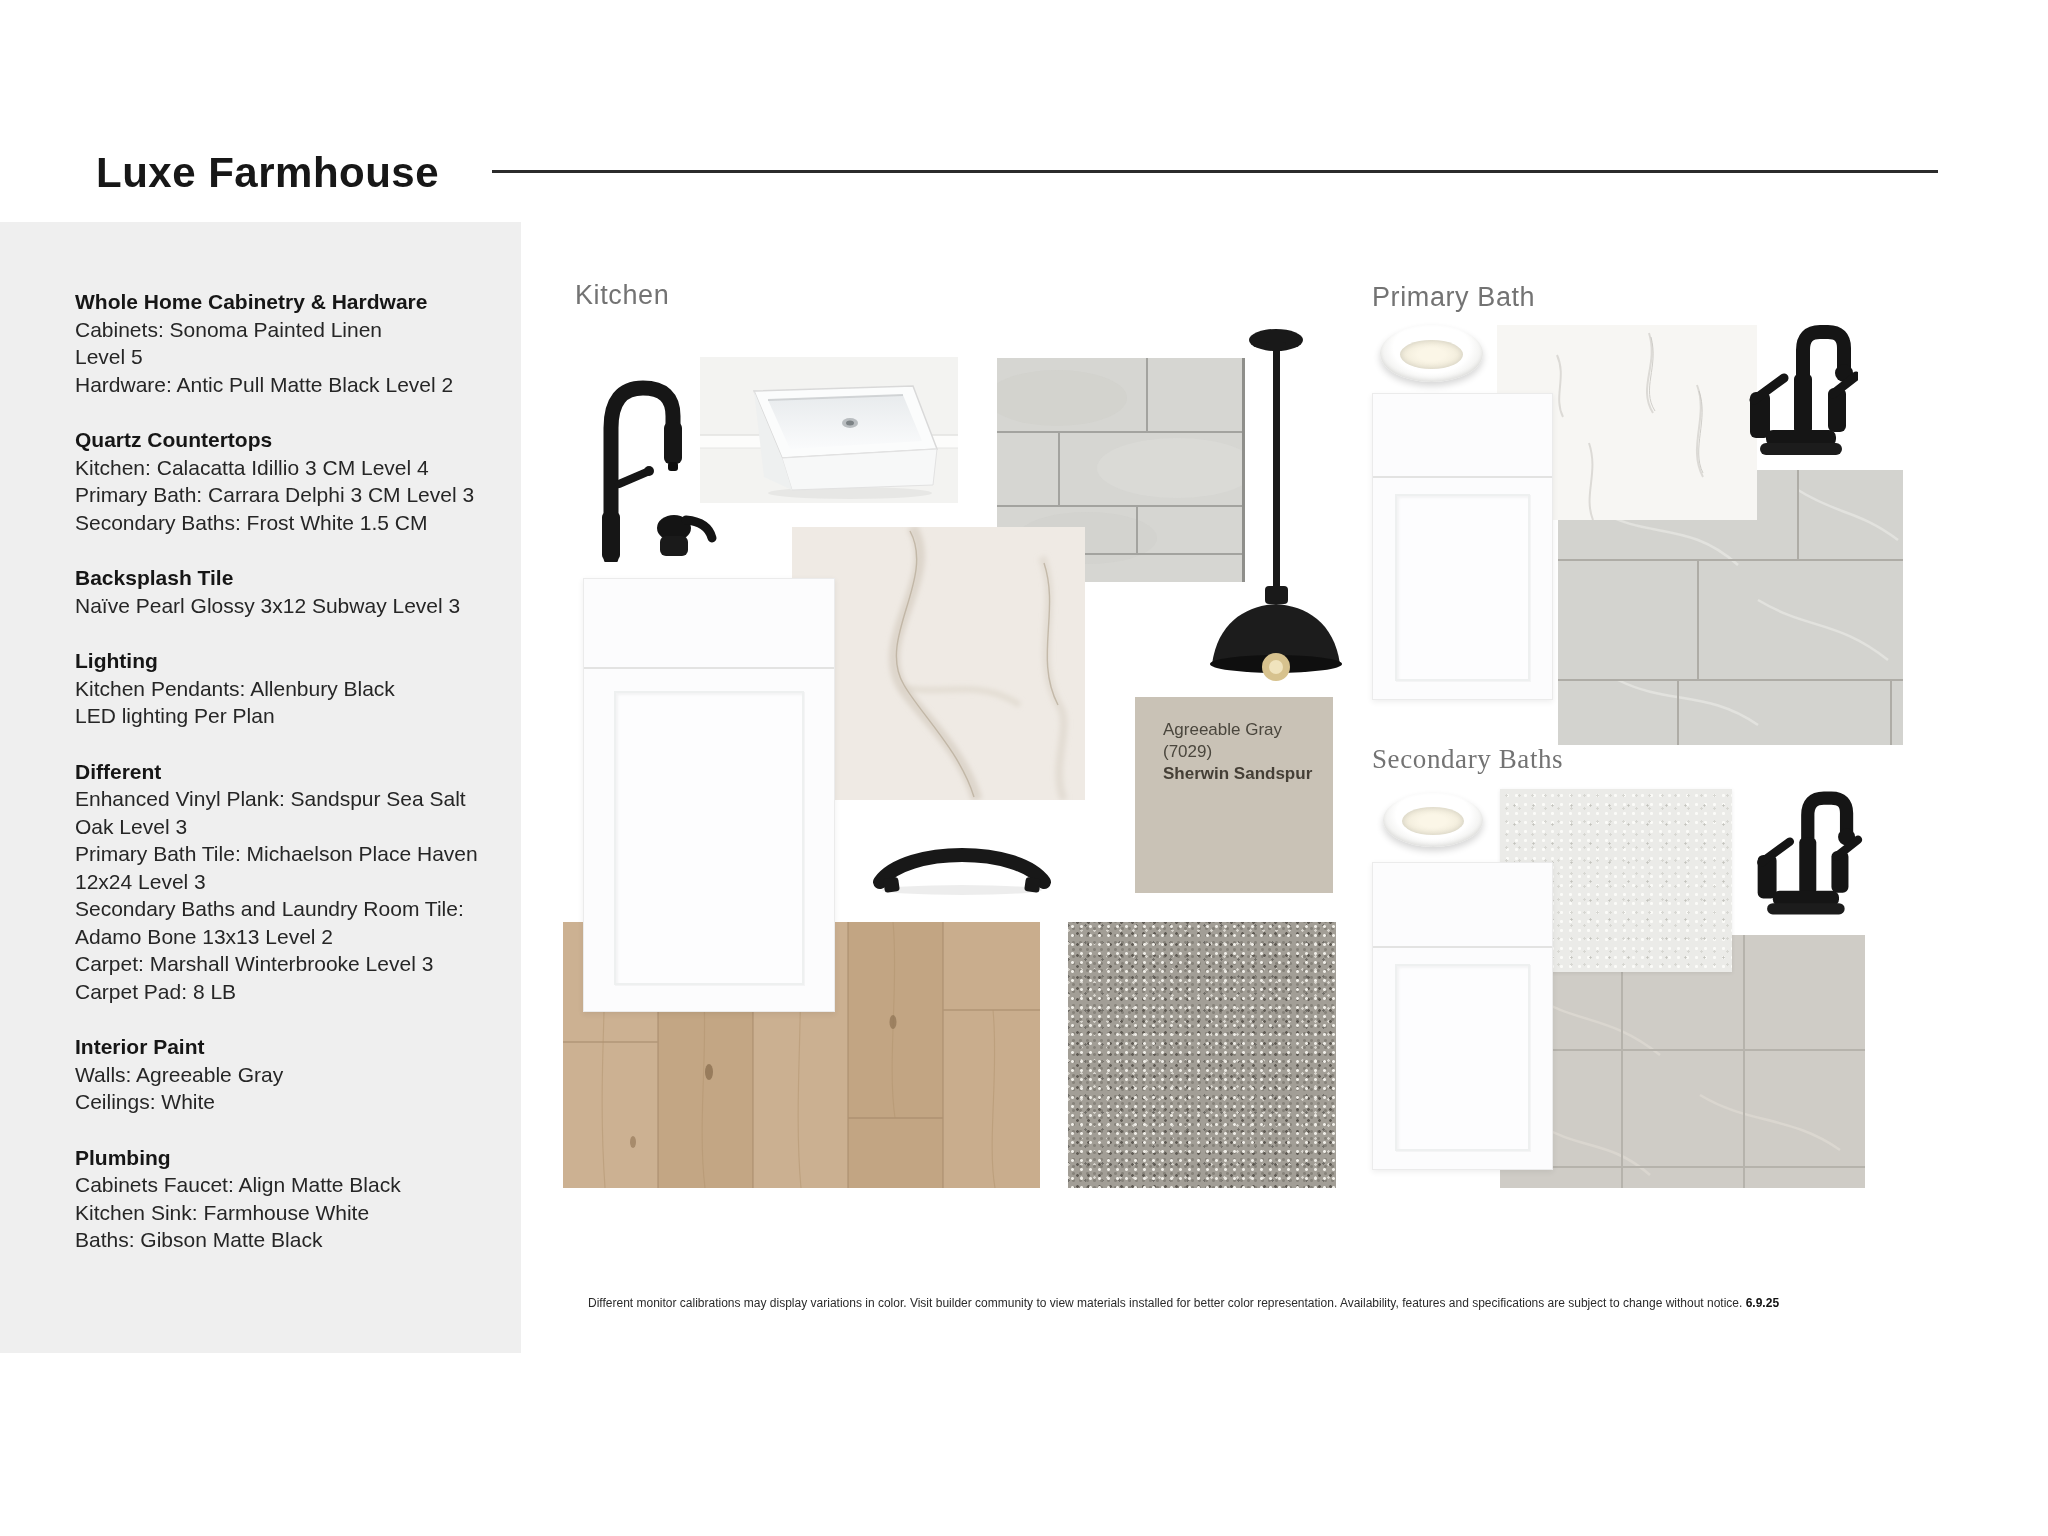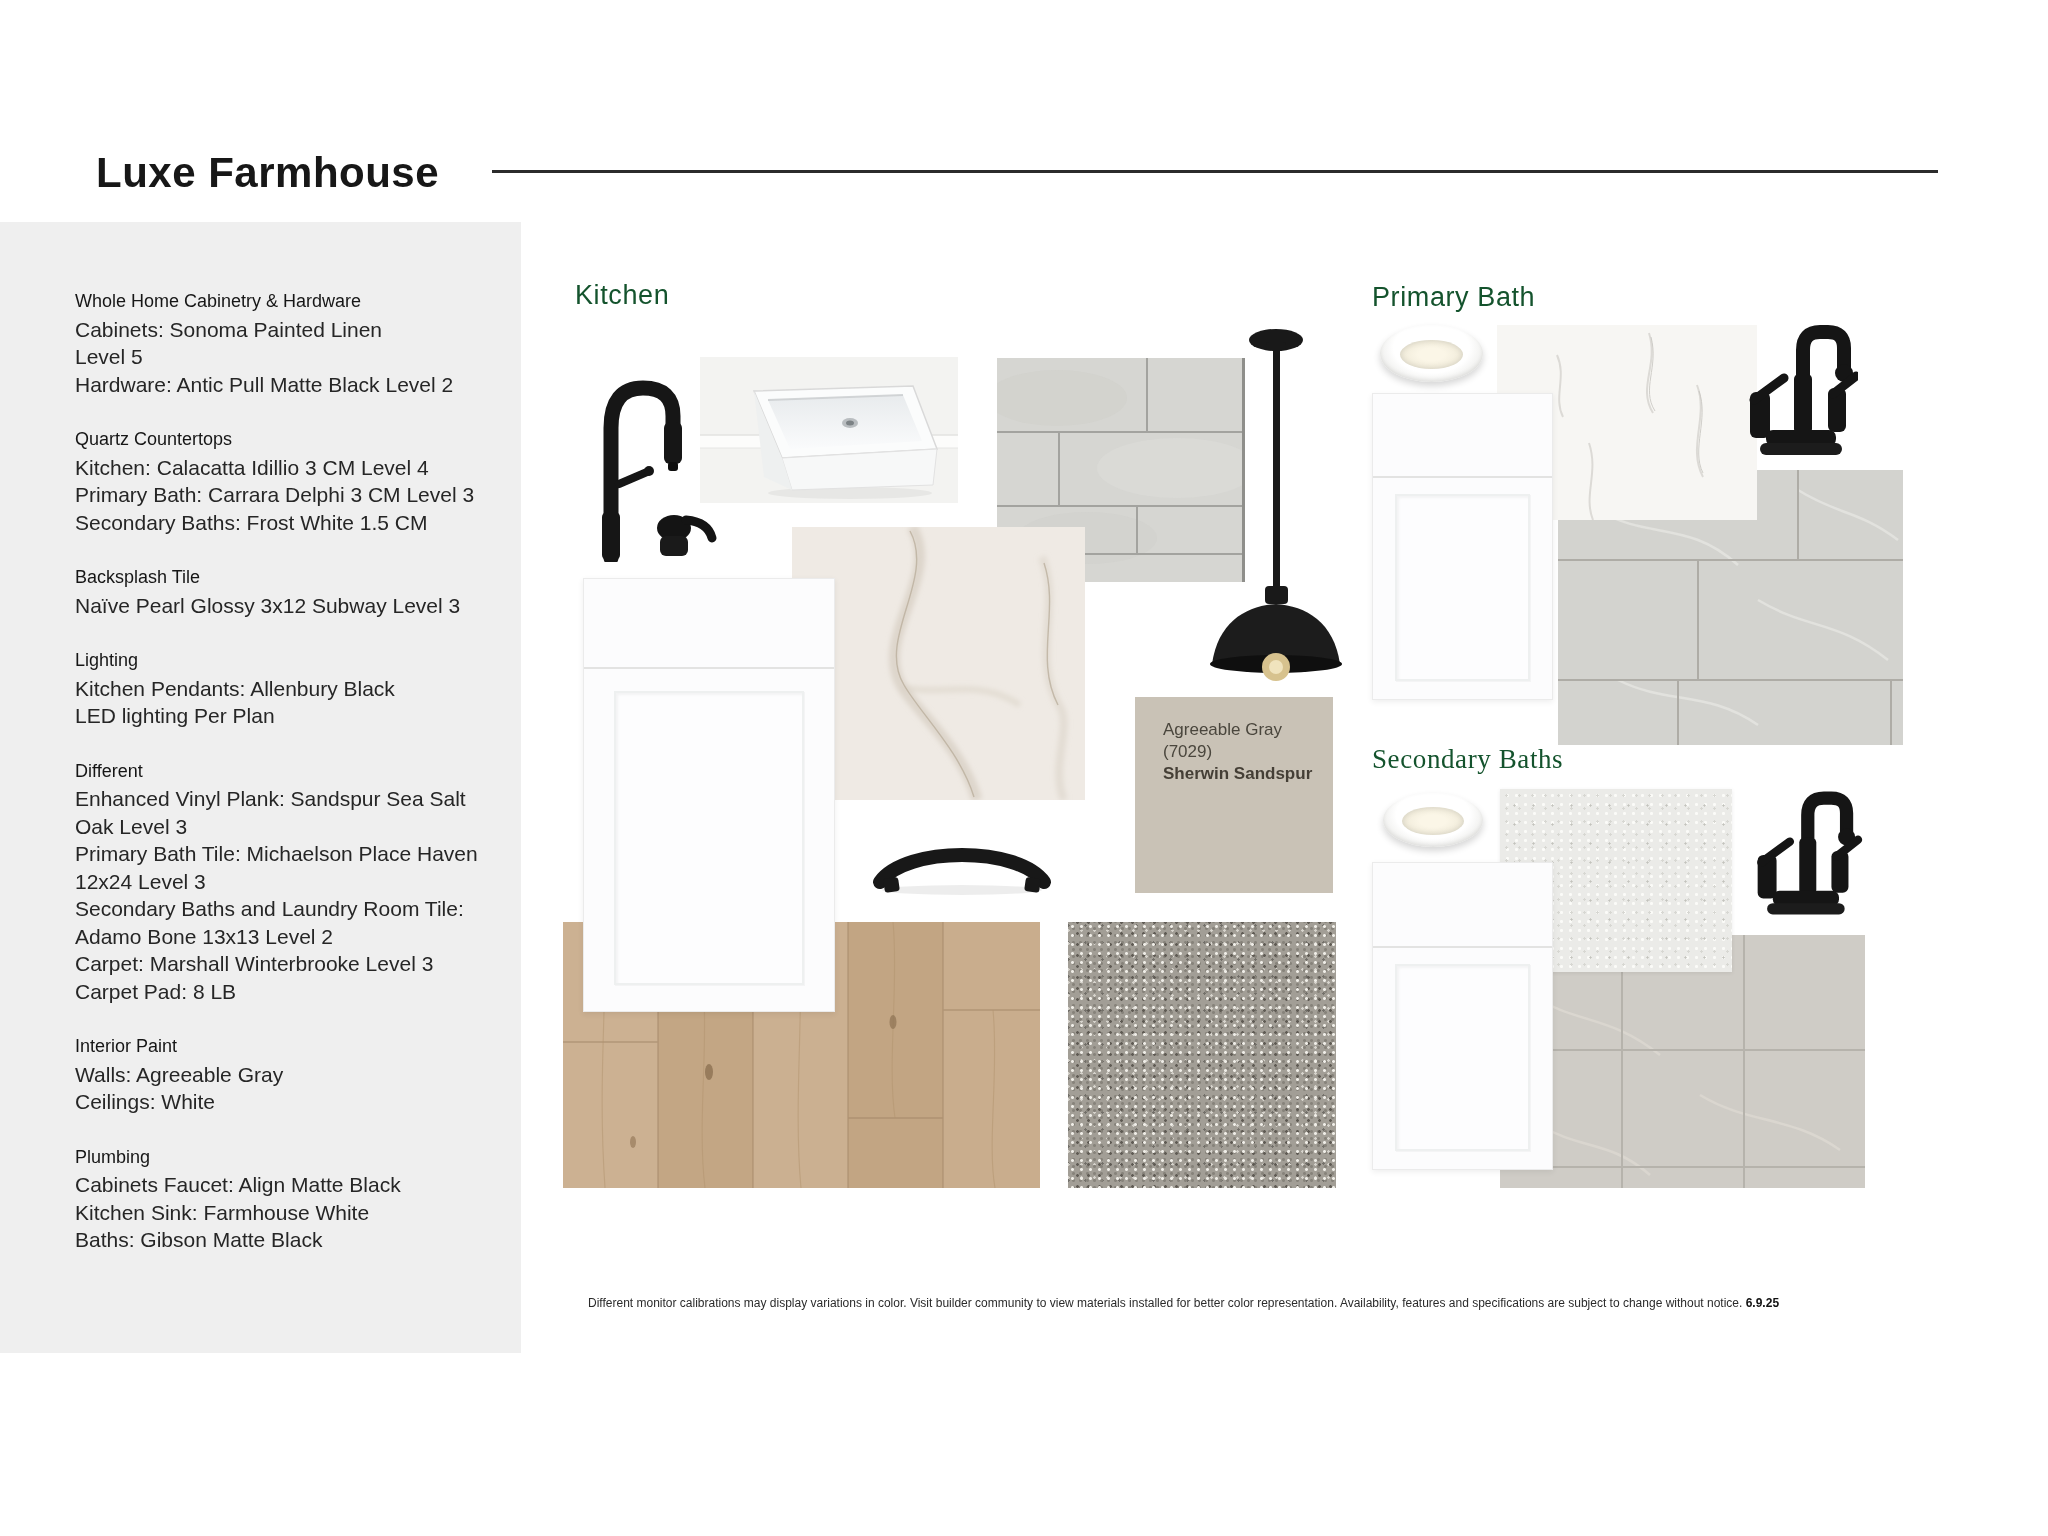--- a/index.html
+++ b/index.html
@@ -9,25 +9,25 @@
 
   
   .title{position:absolute;left:96px;top:138px;font-size:42px;font-weight:700;
          letter-spacing:.5px;color:#171717;margin-top:11px;}
   .title-rule{position:absolute;left:492px;top:170px;width:1446px;height:3px;background:#2b2b2b;}
 
   
   .sidebar{position:absolute;left:0;top:222px;width:521px;height:1131px;background:#efefef;
            box-sizing:border-box;padding:66px 0 0 75px;}
   .sb-section{margin:0 0 28px 0;}
-  .sb-heading{font-weight:400;font-size:18px;line-height:27.5px;color:#161616;white-space:nowrap;}
+  .sb-heading{font-weight:700;font-size:21px;line-height:27.5px;color:#161616;white-space:nowrap;}
   .sb-line{font-size:21px;line-height:27.5px;color:#262626;white-space:nowrap;}
 
   
-  .sec-h{position:absolute;font-size:27px;font-weight:400;letter-spacing:.6px;color:#14532d;}
+  .sec-h{position:absolute;font-size:27px;font-weight:400;letter-spacing:.6px;color:#737373;}
 
   
   .abs{position:absolute;}
   .z1{z-index:1}.z2{z-index:2}.z3{z-index:3}
 
   
   .cab{background:#fcfcfd;border:1px solid #ebebeb;box-sizing:border-box;
        box-shadow:0 2px 6px rgba(0,0,0,.07);}
   .cab .rail{position:absolute;left:0;right:0;height:2px;background:#e3e3e2;}
   .cab .panel{position:absolute;border:2px solid #eef0f0;background:#fdfdfe;

